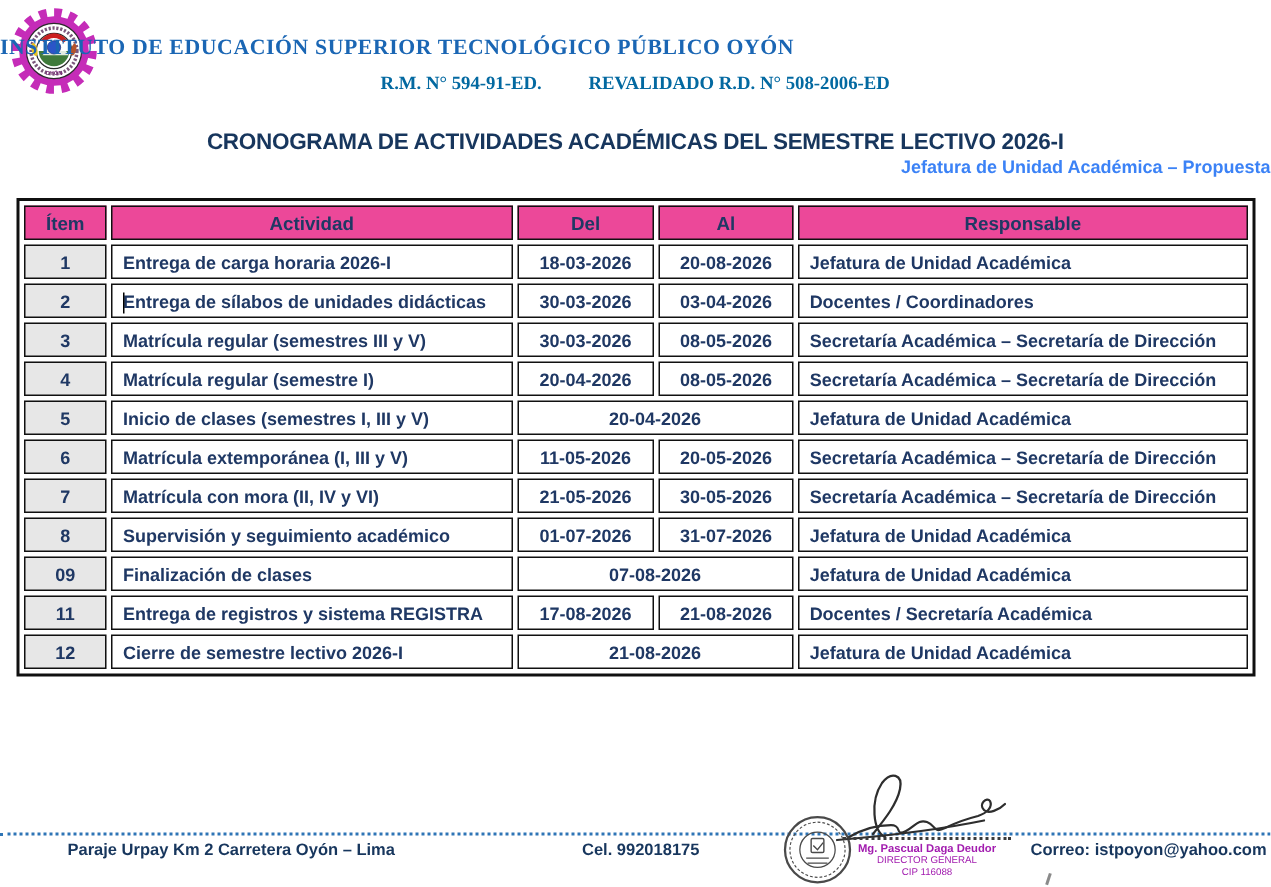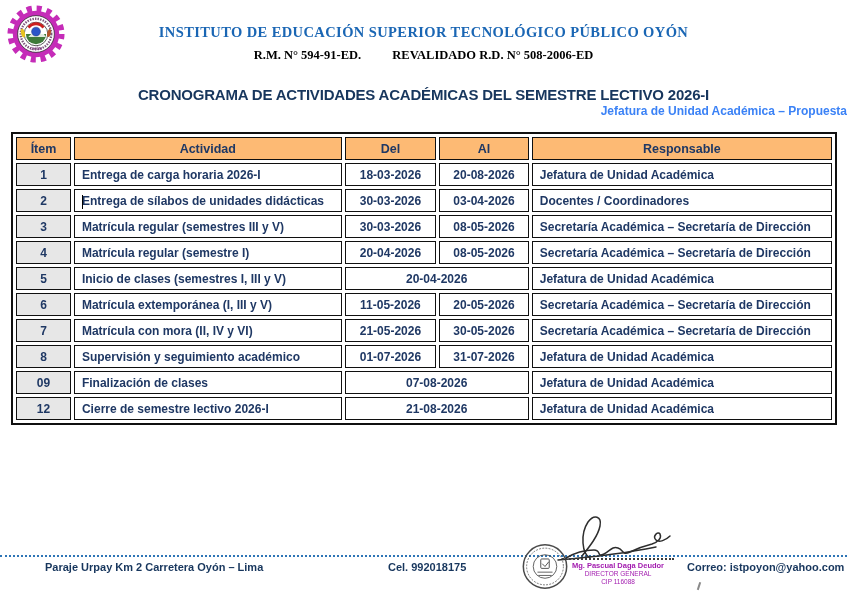--- a/index.html
+++ b/index.html
@@ -1,38 +1,38 @@
 <!DOCTYPE html>
 <html><head>
 <meta charset="utf-8">
 <style>
   * { margin: 0; padding: 0; box-sizing: border-box; }
   html, body { width: 847px; height: 591px; background: #ffffff; overflow: hidden;
     font-family: "Liberation Sans", sans-serif; position: relative; }
 
   
   .logo-wrap { position: absolute; left: 7px; top: 4px; width: 58px; height: 60px; }
-  .inst-name { position: absolute; left: 0; right: 0; top: 24px; text-align: center;
+  .inst-name { position: absolute; left: 0; right: 0; top: 24px; 
     font-family: "Liberation Serif", serif; font-weight: bold; font-size: 14.5px;
     letter-spacing: .4px; color: #1a66b4; }
   .resolution { position: absolute; left: 0; right: 0; top: 48px; text-align: center;
-    font-family: "Liberation Serif", serif; font-weight: bold; font-size: 12.5px; color: #000000; }
+    font-family: "Liberation Serif", serif; font-weight: bold; font-size: 12.5px; color: #0369a1; }
   .resolution span { margin: 0 14px; }
   .doc-title { position: absolute; left: 0; right: 0; top: 86px; text-align: center;
     font-weight: bold; font-size: 15px; color: #17365d; letter-spacing: -0.2px; }
   .doc-subtitle { position: absolute; left: 0; right: 0; top: 104px; text-align: right;
     font-weight: bold; font-size: 12px; color: #3b82f6; }
 
   
   .tbl-wrap { position: absolute; left: 11px; top: 132px; width: 826px; }
   table.sched { width: 826px; table-layout: fixed; border-collapse: separate;
     border-spacing: 3px; border: 2px solid #101010; background: #ffffff; }
   .sched th, .sched td { border: 1.5px solid #101010; height: 23px; padding: 1px 7px;
     font-size: 12px; font-weight: bold; color: #1f3864; overflow: hidden; white-space: nowrap; }
-  .sched th { background: #fdba74; font-size: 12.5px; }
+  .sched th { background: #ec4899; font-size: 12.5px; }
   .sched td.c-item { background: #e7e7e7; text-align: center; }
   .sched td.c-date { text-align: center; }
   .sched td.c-act, .sched td.c-resp { text-align: left; position: relative; }
   .caret { display: inline-block; width: 1.5px; height: 14px; background: #000;
     position: absolute; left: 7px; top: 5px; }
 
   
   .foot-rule { position: absolute; left: 0; width: 847px; top: 555px;
     border-top: 2px dotted #2e75b6; }
   .foot-text { position: absolute; top: 561px; font-size: 11px; font-weight: bold; color: #17365d; }
@@ -155,20 +155,27 @@
     <td class="c-date">01-07-2026</td>
     <td class="c-date">31-07-2026</td>
     <td class="c-resp">Jefatura de Unidad Académica</td>
   </tr>
         <tr>
     <td class="c-item">09</td>
     <td class="c-act">Finalización de clases</td>
     <td class="c-date" colspan="2">07-08-2026</td>
 
     <td class="c-resp">Jefatura de Unidad Académica</td>
+  </tr>
+        <tr>
+    <td class="c-item">11</td>
+    <td class="c-act">Entrega de registros y sistema REGISTRA</td>
+    <td class="c-date">17-08-2026</td>
+    <td class="c-date">21-08-2026</td>
+    <td class="c-resp">Docentes / Secretaría Académica</td>
   </tr>
         <tr>
     <td class="c-item">12</td>
     <td class="c-act">Cierre de semestre lectivo 2026-I</td>
     <td class="c-date" colspan="2">21-08-2026</td>
 
     <td class="c-resp">Jefatura de Unidad Académica</td>
   </tr>
       </tbody>
   </table>

